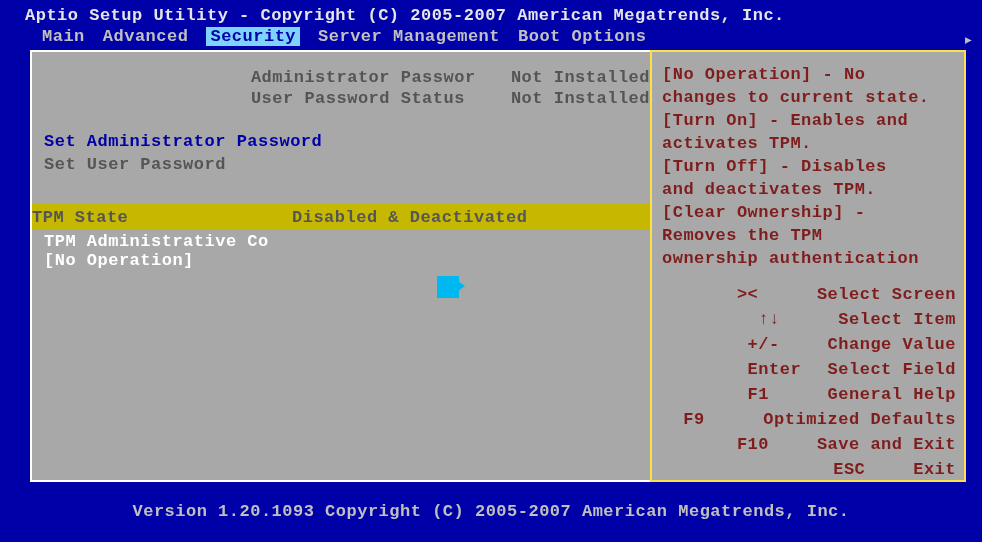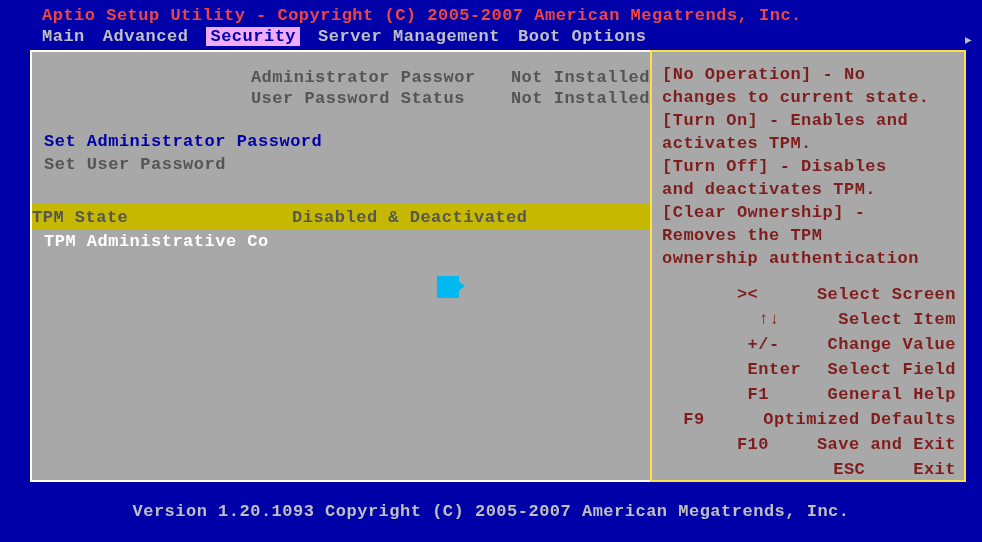--- a/index.html
+++ b/index.html
@@ -7,34 +7,34 @@
     width:982px;height:542px;
     background:#0000a8;
     font-family:'Courier New',monospace;
     font-size:17px;
     font-weight:bold;
     color:#fff;
     overflow:hidden;
     letter-spacing:0.5px;
   }
   .header{
-    padding:6px 0 0 42px;
-    color:#ef4444;
+    padding:6px 0 0 25px;
+    color:#e5e5e5;
   }
   .tabs{
     padding:2px 0 4px 42px;
     display:flex;
     gap:18px;
     align-items:center;
     color:#c0c0c0;
     position:relative;
   }
   .tab{white-space:pre;}
   .tab.active{
-    background:#f0abfc;
+    background:#7dd3fc;
     color:#0000a8;
     padding:0 4px;
   }
   .arrow-right{
     position:absolute;
     right:8px;
     top:4px;
     color:#c0c0c0;
   }
   .main-area{
@@ -143,20 +143,21 @@
     </div>
 
     <div class="spacer"></div>
 
     <div class="sel-row">
       <span class="label">TPM State</span>
       <span class="val">Disabled &amp; Deactivated</span>
     </div>
     <div class="after-sel" style="color:#fff">
       <span class="label">TPM Administrative Co</span>
+      <span class="val">[No Operation]</span>
     </div>
 
     <div class="cursor-decor"></div>
   </div>
 
   <div class="right-panel">
     <div class="help-block">[No Operation] - No
 changes to current state.
 [Turn On] - Enables and
 activates TPM.

